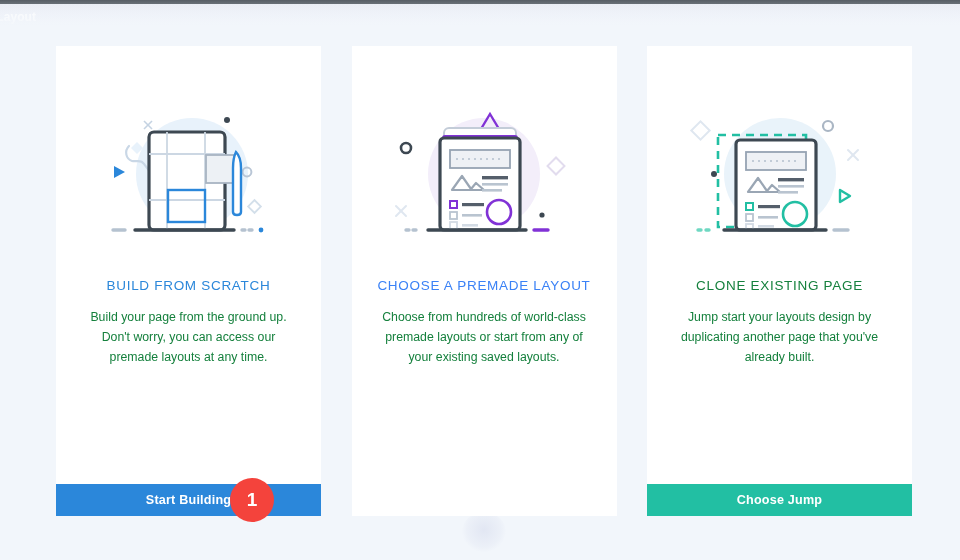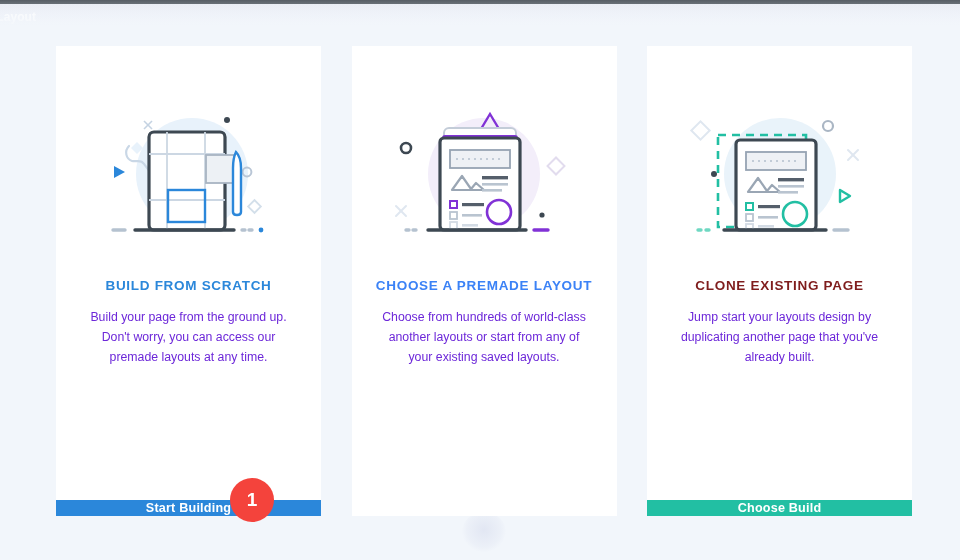--- a/index.html
+++ b/index.html
@@ -94,43 +94,43 @@
   .illus {
     margin-top: 56px;
     width: 200px;
     height: 150px;
     position: relative;
   }
 
   .card-title {
     margin-top: 26px;
     font-size: 13.5px;
-    font-weight: bold;
+    font-weight: normal;
     letter-spacing: .7px;
     text-align: right;
   }
   .t-blue   { color: #2b87da; }
   .t-purple { color: #3b82f6; }
-  .t-green  { color: #7f1d1d; }
+  .t-green  { color: #15803d; }
 
   .card-desc {
     margin-top: 14px;
     width: 215px;
     font-size: 12.3px;
     line-height: 1.63;
-    color: #6d28d9;
+    color: #15803d;
     text-align: center;
   }
 
   .cta {
     position: absolute;
     left: 0;
     bottom: 0;
     width: 265px;
-    height: 16px;
+    height: 32px;
     border: none;
     color: #ffffff;
     font-family: "Liberation Sans", sans-serif;
     font-size: 12.6px;
     font-weight: bold;
     letter-spacing: .2px;
     cursor: pointer;
     display: flex;
     align-items: center;
     justify-content: center;
@@ -252,21 +252,21 @@
         <rect x="78" y="101" width="22" height="3.2" fill="#555f6b"></rect>
         <rect x="78" y="112" width="20" height="2.6" fill="#b9c4d0"></rect>
         <rect x="78" y="122" width="16" height="2.6" fill="#d3dbe4"></rect>
         <circle cx="115" cy="110" r="12" fill="none" stroke="#8132d6" stroke-width="2.6"></circle>
         <line x1="44" y1="128" x2="142" y2="128" stroke="#3d4852" stroke-width="3.4" stroke-linecap="round"></line>
         <line x1="22" y1="128" x2="32" y2="128" stroke="#b5c2d0" stroke-width="3.4" stroke-linecap="round" stroke-dasharray="3 4"></line>
         <line x1="150" y1="128" x2="164" y2="128" stroke="#8132d6" stroke-width="3.4" stroke-linecap="round"></line>
       </svg>
     </div>
     <div class="card-title t-purple">CHOOSE A PREMADE LAYOUT</div>
-    <div class="card-desc">Choose from hundreds of world-class another layouts or start from any of your existing saved layouts.</div>
+    <div class="card-desc">Choose from hundreds of world-class premade layouts or start from any of your existing saved layouts.</div>
   </div>
 
   <div class="card">
     <div class="illus">
       <svg width="200" height="150" viewBox="0 0 200 150">
         <circle cx="100" cy="72" r="56" fill="#e9f3fa"></circle>
         <path d="M148 46 a56 56 0 0 1 -30 76 a56 56 0 0 0 30 -76 z" fill="#d8f2ea" opacity=".8"></path>
         <rect x="14" y="22" width="13" height="13" fill="none" stroke="#dfe7f0" stroke-width="2" transform="rotate(45 20.5 28.5)"></rect>
         <circle cx="148" cy="24" r="5" fill="none" stroke="#aab6c4" stroke-width="2.2"></circle>
         <g stroke="#dfe7f0" stroke-width="2" stroke-linecap="round">
@@ -292,18 +292,18 @@
         <rect x="78" y="114" width="20" height="2.6" fill="#b9c4d0"></rect>
         <rect x="78" y="123" width="16" height="2.6" fill="#d3dbe4"></rect>
         <circle cx="115" cy="112" r="12" fill="none" stroke="#22bfa3" stroke-width="2.6"></circle>
         <line x1="44" y1="128" x2="146" y2="128" stroke="#3d4852" stroke-width="3.4" stroke-linecap="round"></line>
         <line x1="18" y1="128" x2="34" y2="128" stroke="#6fd8c2" stroke-width="3.4" stroke-linecap="round" stroke-dasharray="3 5"></line>
         <line x1="154" y1="128" x2="168" y2="128" stroke="#b5c2d0" stroke-width="3.4" stroke-linecap="round"></line>
       </svg>
     </div>
     <div class="card-title t-green">CLONE EXISTING PAGE</div>
     <div class="card-desc">Jump start your layouts design by duplicating another page that you've already built.</div>
-    <button class="cta cta-green">Choose Build</button>
+    <button class="cta cta-green">Choose Jump</button>
   </div>
 
 </div>
 
 <div class="badge">1</div>
 
 </body></html>

